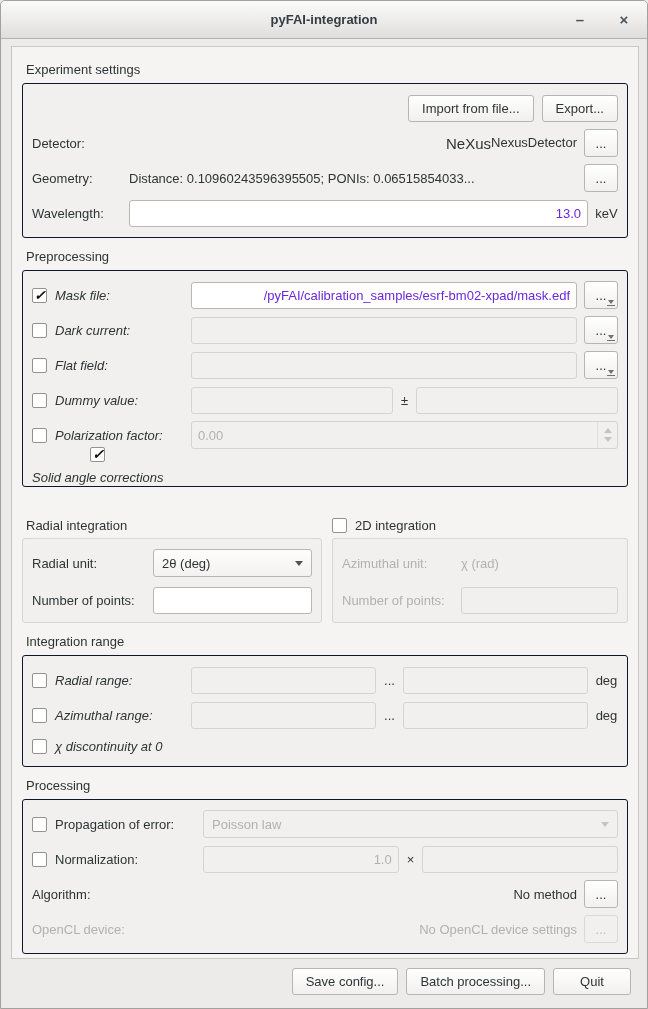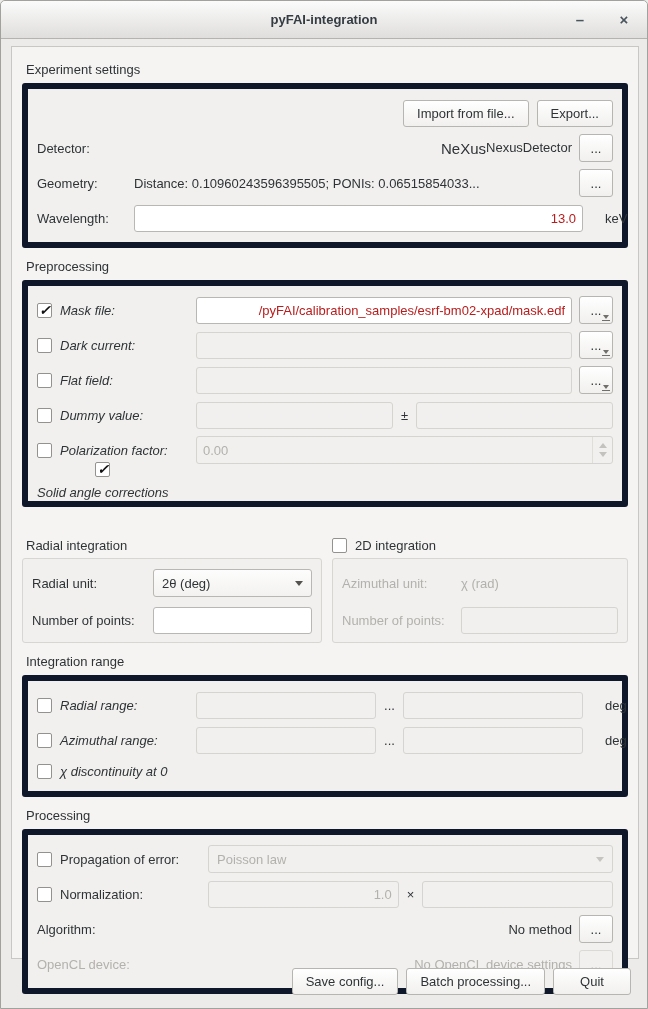--- a/index.html
+++ b/index.html
@@ -40,21 +40,21 @@
   .panel {
     position: absolute; left: 10px; top: 45px;
     width: 628px; height: 913px;
     background: #f5f4f2;
     border: 1px solid #c9c7c3;
     padding: 6px 10px;
   }
   .section-title { margin: 11px 0 6px 4px; color: #2e3436; }
   .section-title.first { margin-top: 9px; }
   .frame {
-    border: 6px solid #0f172a;
+    border: 1px solid #0f172a;
     border-radius: 3px;
     background: #f1f0ee;
     padding: 10px 9px;
   }
   .row { display: flex; align-items: center; height: 28px; margin-bottom: 7px; }
   .row:last-child { margin-bottom: 0; }
   .row.slim { height: 20px; }
   .row.right { justify-content: flex-end; gap: 8px; }
   .gap { width: 7px; flex: none; }
   .lbl { color: #2e3436; }
@@ -76,21 +76,21 @@
     content: ""; position: absolute; right: 3px; bottom: 4px;
     border-left: 3px solid transparent; border-right: 3px solid transparent;
     border-top: 4px solid #716f6b;
   }
   .btn.more.menu::before {
     content: ""; position: absolute; right: 2px; bottom: 2px; width: 8px; height: 1px;
     background: #716f6b;
   }
   .btn:disabled, .btn.disabled { color: #c1bfbb; background: #f1f0ee; border-color: #dbd9d5; }
   .txt {
-    font-family: "Liberation Sans", sans-serif; font-size: 13px; color: #b91c1c;
+    font-family: "Liberation Sans", sans-serif; font-size: 13px; color: #6d28d9;
     height: 27px; border: 1px solid #b9b7b3; border-radius: 3px;
     background: #ffffff; padding: 0 6px; width: 100%;
   }
   .txt.t-right { text-align: right; }
   .txt:disabled {
     background: #f1f0ee; border-color: #d6d4d0; color: #b3b1ad;
   }
   .txt::placeholder { color: #b3b1ad; }
   .cb {
     width: 15px; height: 15px; flex: none;
@@ -118,21 +118,21 @@
     height: 28px; border: 1px solid #d6d4d0; border-radius: 3px;
     background: #f1f0ee; display: flex; align-items: center; padding: 0 0 0 6px;
     color: #b3b1ad;
     gap: 35px;
   }
   .spin .arrows { margin-left: auto; width: 20px; height: 100%;
     display: flex; flex-direction: column; align-items: center; justify-content: center; gap: 4px;
     border-left: 1px solid #e0deda; }
   .spin .up { width:0;height:0;border-left:4px solid transparent;border-right:4px solid transparent;border-bottom:5px solid #c4c2be; }
   .spin .down { width:0;height:0;border-left:4px solid transparent;border-right:4px solid transparent;border-top:5px solid #c4c2be; }
-  .unit { width: 30px; flex: none; text-align: center; padding-left: 22px; }
+  .unit { width: 30px; flex: none; text-align: center; padding-left: 7px; }
   .sep { flex: none; padding: 0 8px; }
   .nexus-prefix { font-size: 15px; vertical-align: -2px; }
   
   .cols { display: flex; gap: 10px; }
   .col-left { width: 300px; flex: none; }
   .col-right { flex: 1; min-width: 0; }
   .col-title-row { height: 22px; display: flex; align-items: flex-end; margin: 24px 0 5px 0; }
   .col-title-row .pad4 { padding-left: 4px; }
   .mini-frame { border: 1px solid #d8d6d2; border-radius: 3px; background: #f1f0ee; padding: 10px 9px; height: 85px; }
   .mini-frame .row { height: 28px; margin-bottom: 9px; }

